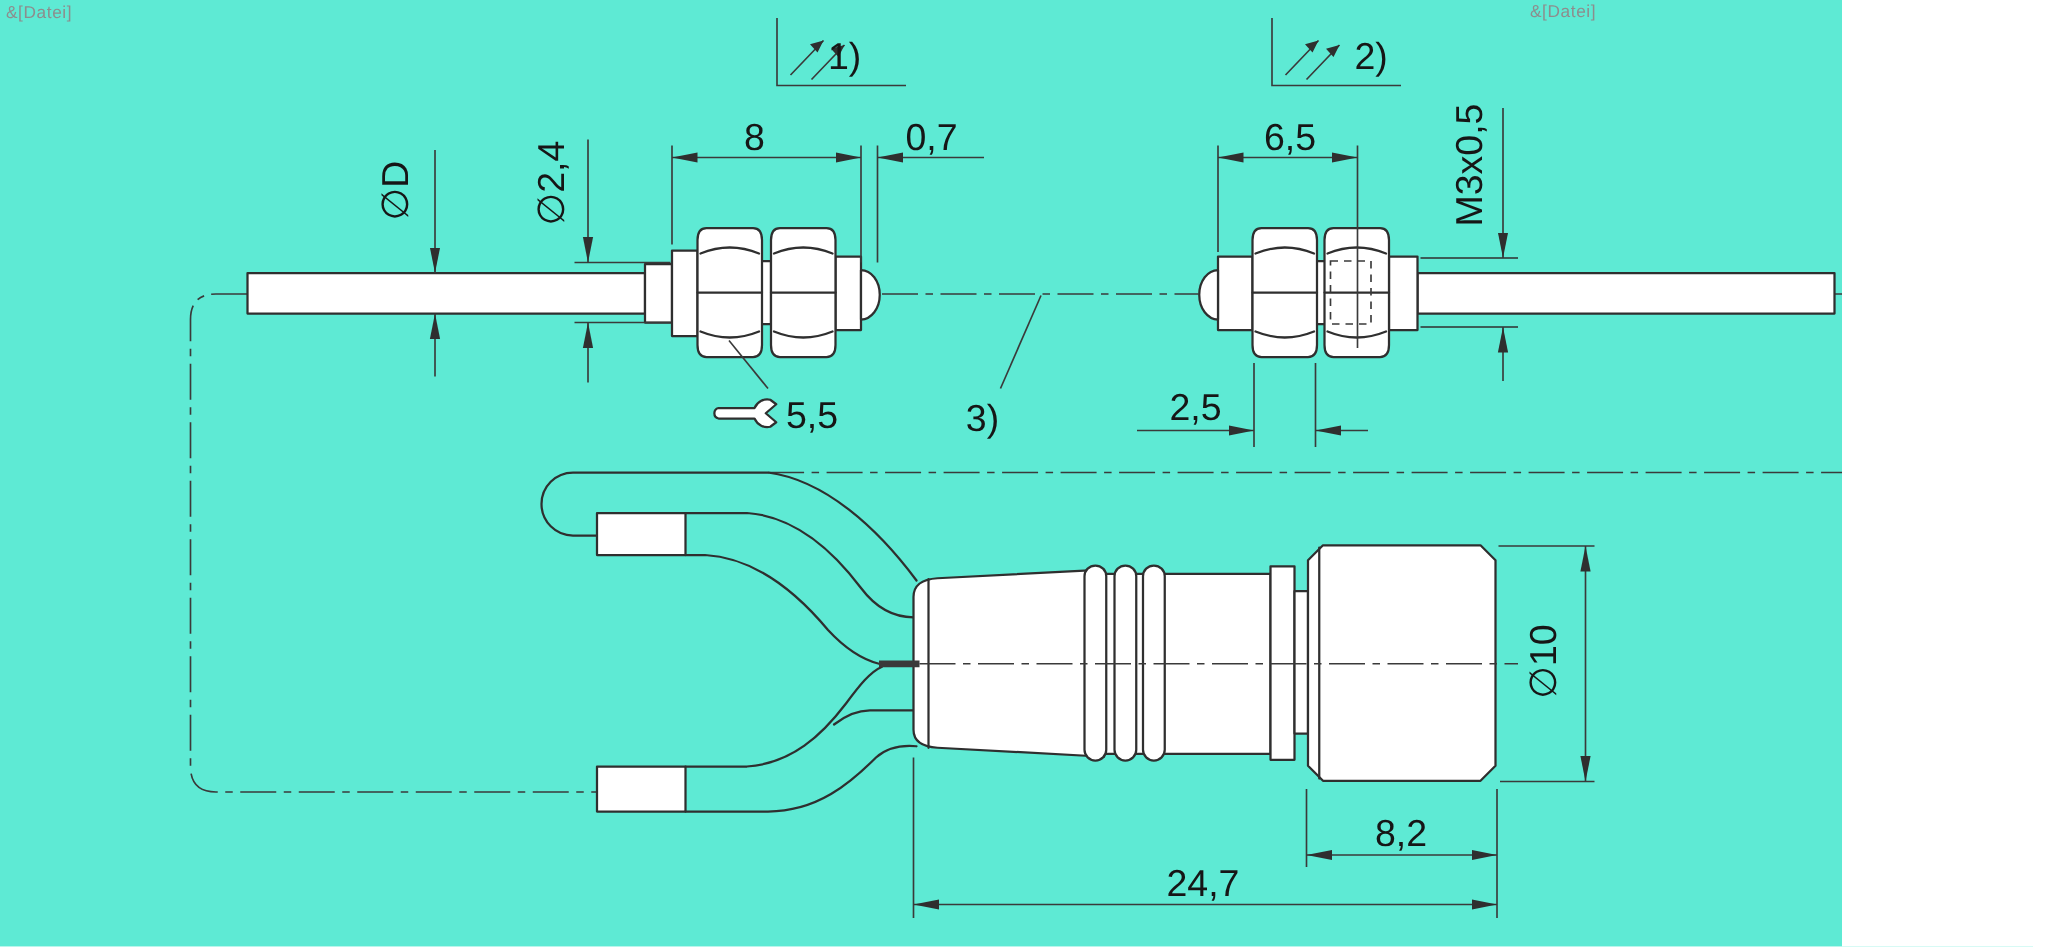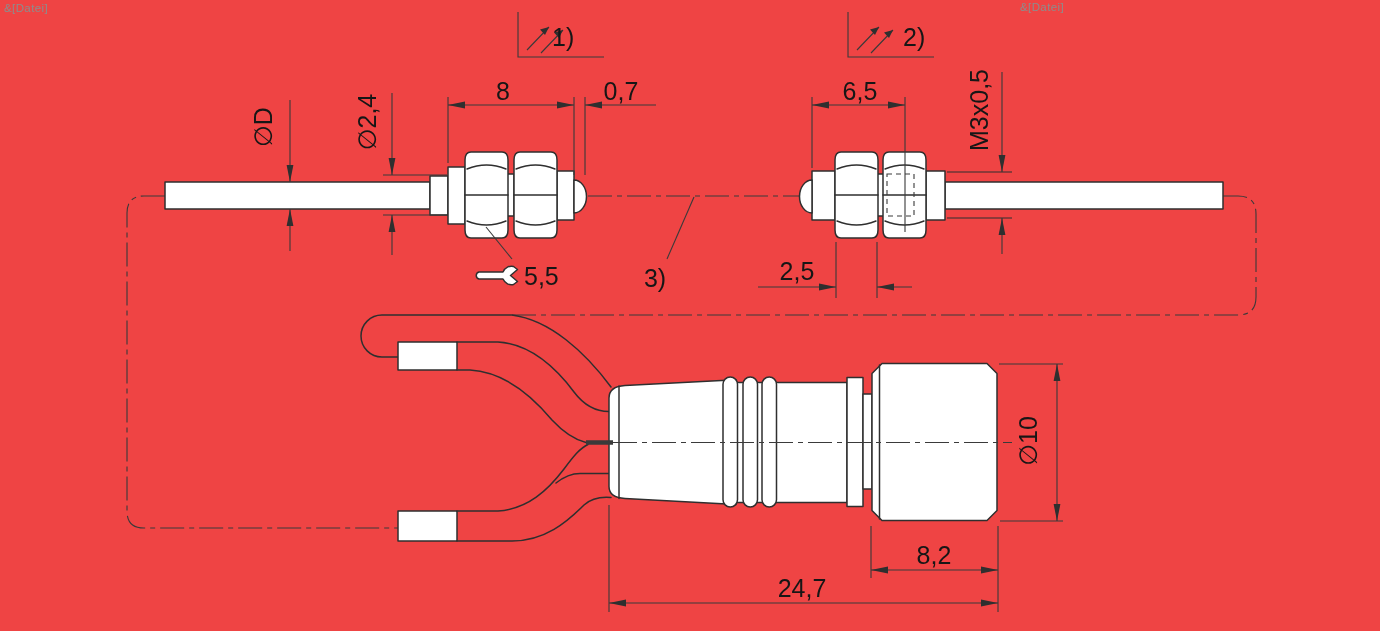--- a/index.html
+++ b/index.html
@@ -1,16 +1,16 @@
 <!DOCTYPE html>
 <html><head>
 <meta charset="utf-8">
 <style>
   html,body{margin:0;padding:0;background:#ffffff;}
-  .stage{position:relative;width:1380px;height:631px;background:#ef4444;overflow:hidden;
+  .stage{position:relative;width:1228px;height:631px;background:#5eead4;overflow:hidden;
          font-family:"Liberation Sans","DejaVu Sans",sans-serif;}
   svg{display:block;}
   .part{fill:#ffffff;stroke:#2f2f2f;stroke-width:1.5;stroke-linejoin:round;}
   .partline{fill:none;stroke:#2f2f2f;stroke-width:1.5;stroke-linejoin:round;stroke-linecap:round;}
   .thin{fill:none;stroke:#2f2f2f;stroke-width:1.1;}
   .dimline{fill:none;stroke:#3a3a3a;stroke-width:1.1;}
   .centerline{fill:none;stroke:#3a3a3a;stroke-width:1.1;stroke-dasharray:24 5 5 5;}
   .hidden-edge{fill:none;stroke:#3a3a3a;stroke-width:1.1;stroke-dasharray:5 4;}
   .dim-text{font-size:25px;fill:#161616;}
   .note-text{font-size:25px;fill:#161616;}

